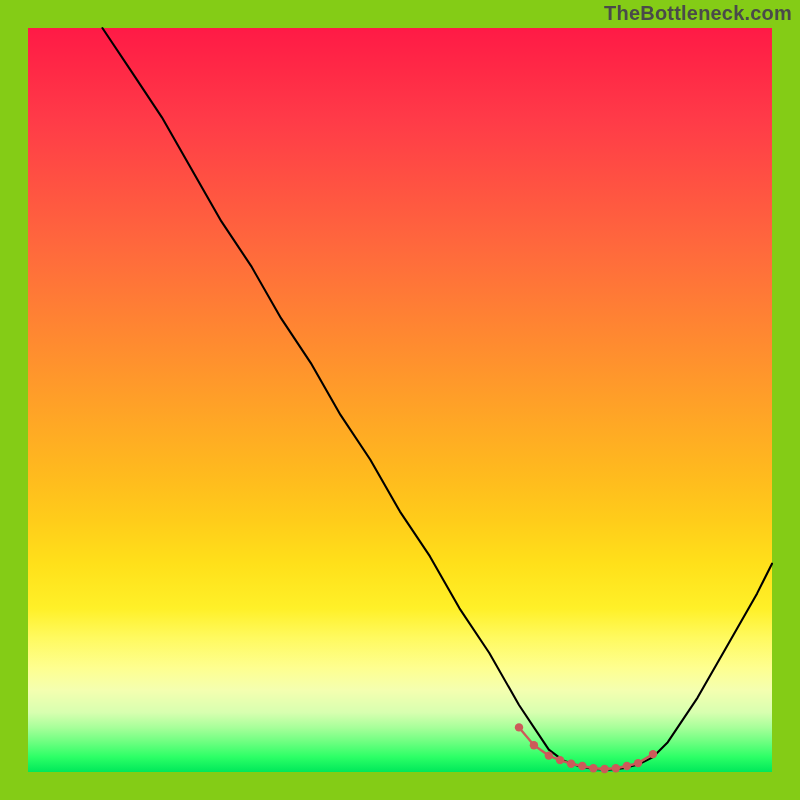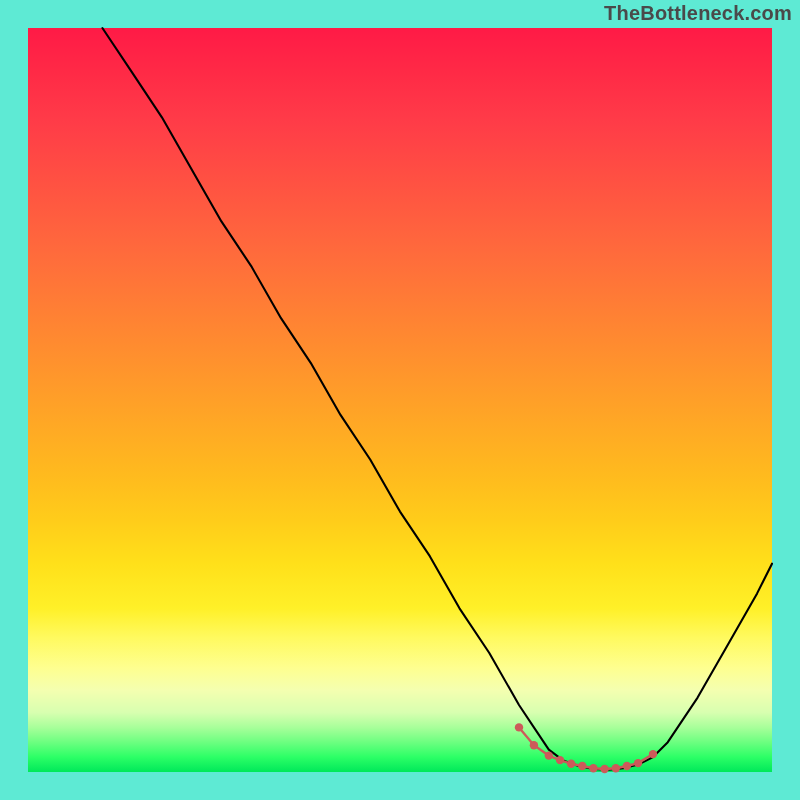--- a/index.html
+++ b/index.html
@@ -8,21 +8,21 @@
     width: 800px;
     height: 800px;
     background: #000000;
     font-family: Arial, Helvetica, sans-serif;
     overflow: hidden;
   }
   .frame {
     position: relative;
     width: 800px;
     height: 800px;
-    background: #5eead4;
+    background: #84cc16;
   }
   .attribution {
     position: absolute;
     top: 2px;
     right: 8px;
     color: #4a4a4a;
     font-size: 20px;
     font-weight: 600;
     letter-spacing: 0.2px;
     z-index: 5;

